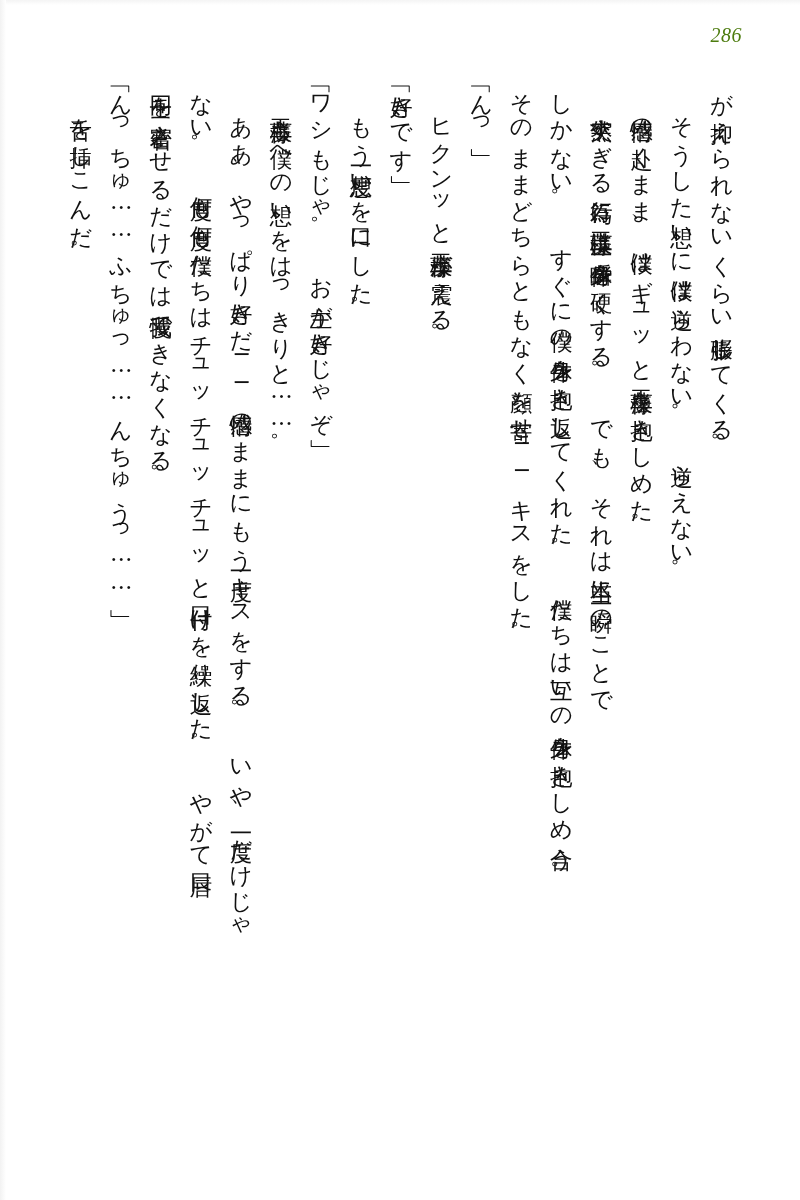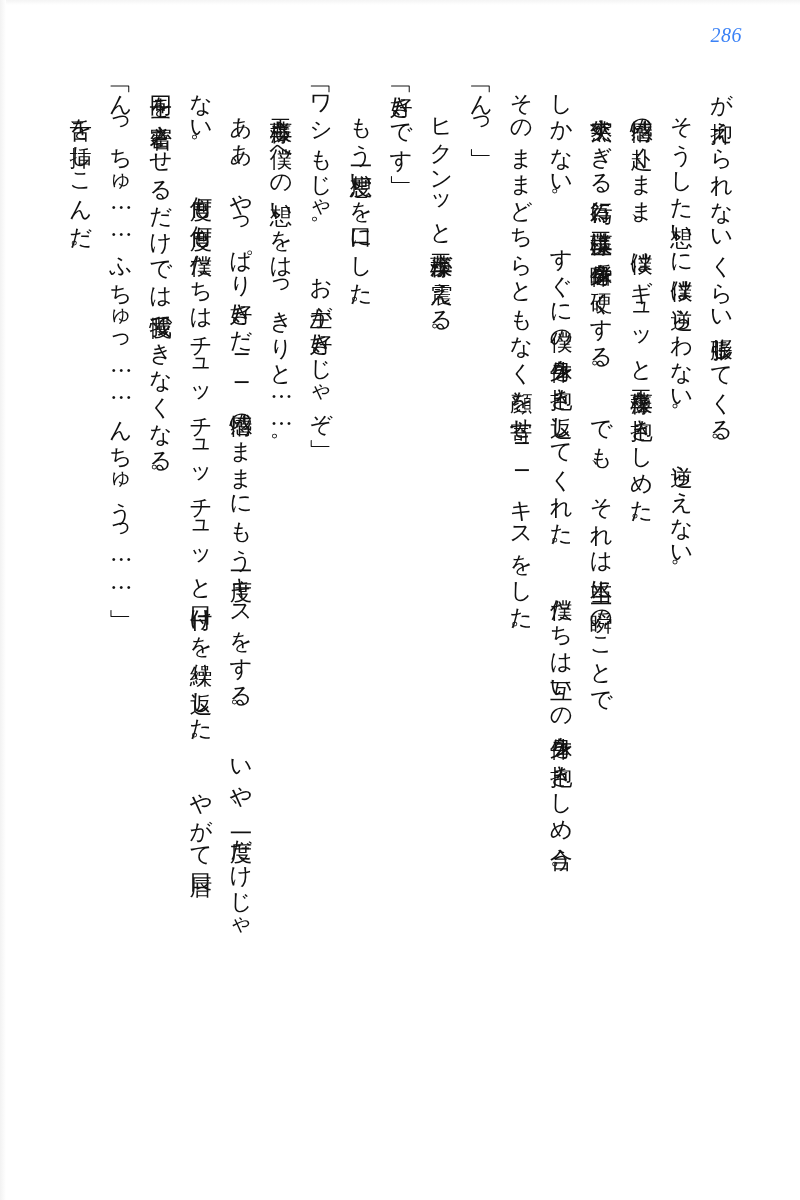--- a/index.html
+++ b/index.html
@@ -22,21 +22,21 @@
     height: 1200px;
     background: #ffffff;
   }
   .page-number {
     position: absolute;
     top: 24px;
     right: 58px;
     font-family: "Liberation Serif", "DejaVu Serif", serif;
     font-style: italic;
     font-size: 20px;
-    color: #3b82f6;
+    color: #4d7c0f;
     letter-spacing: 0.5px;
   }
   
   .body-text {
     position: absolute;
     top: 78px;
     right: 58px;
     left: 58px;
     height: 1080px;
     writing-mode: vertical-rl;

